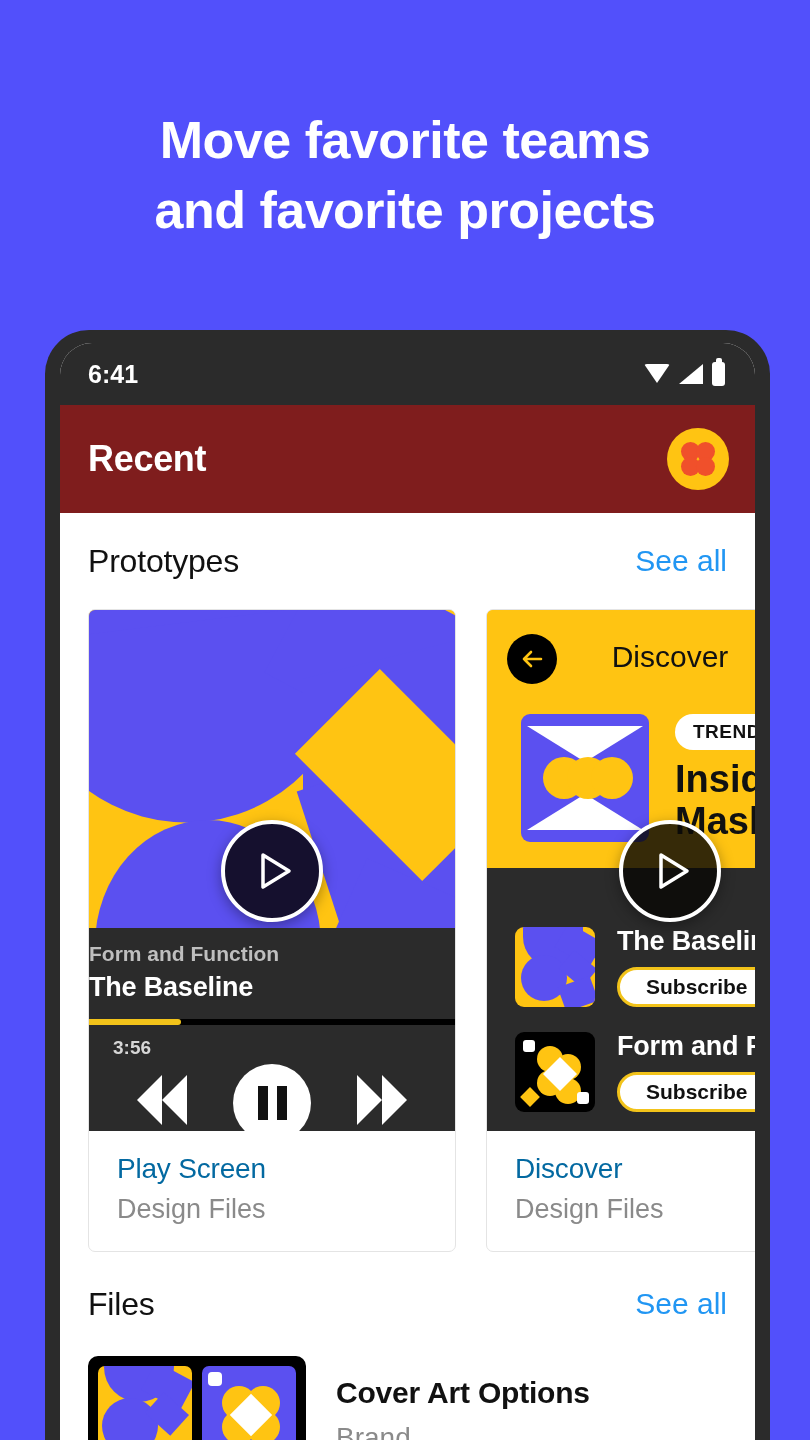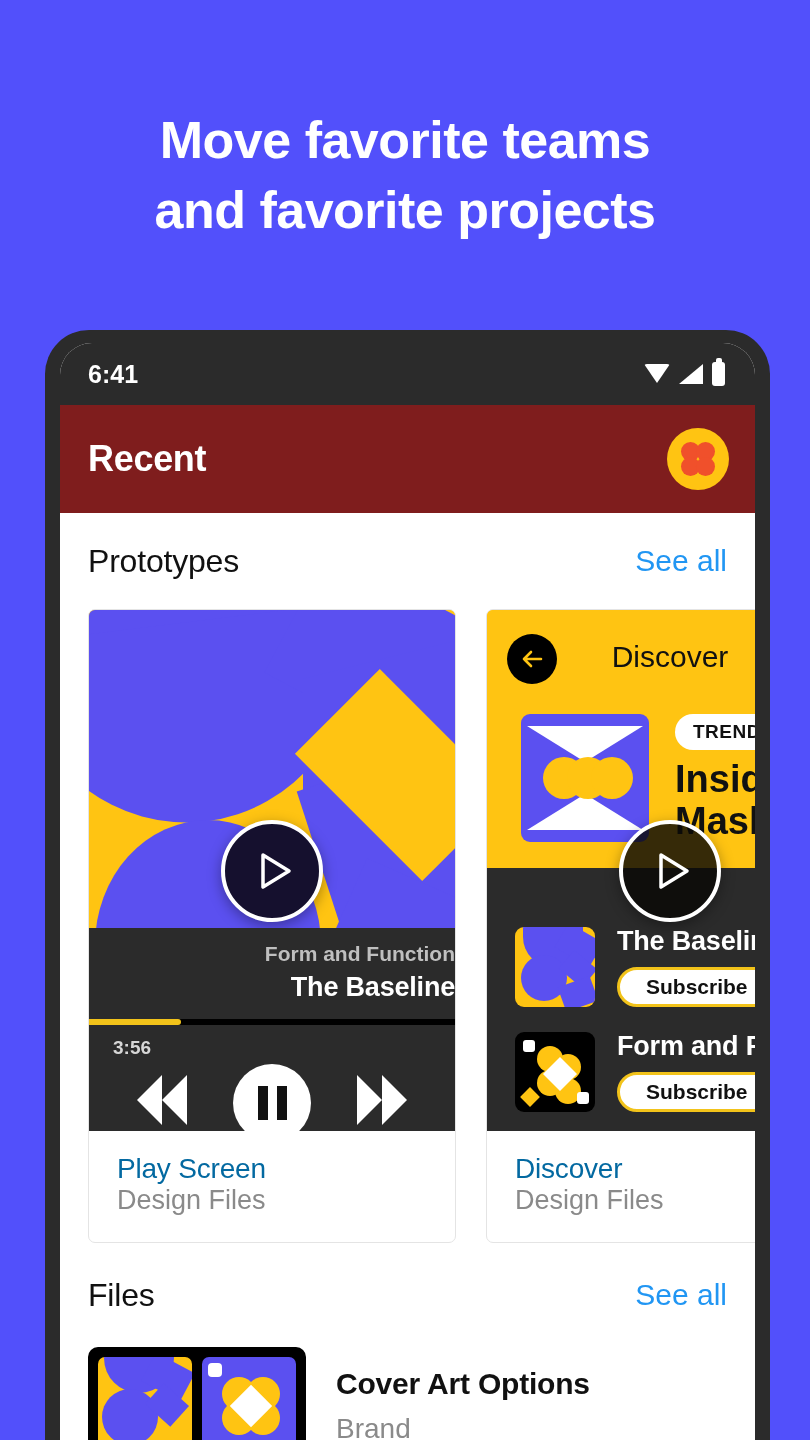--- a/index.html
+++ b/index.html
@@ -106,21 +106,21 @@
   .card {
     width:368px; flex:none;
     border:1px solid #E4E4E4;
     border-radius:7px;
     overflow:hidden;
     background:#fff;
   }
   .card-thumb { height:521px; position:relative; overflow:hidden; background:#FFC412; }
   .card-meta { padding:22px 28px 26px 28px; }
   .card-title { font-size:28px; font-weight:normal; color:#0369a1; letter-spacing:-0.2px;}
-  .card-sub { font-size:27px; color:#8A8A8A; }
+  .card-sub { font-size:27px; color:#8A8A8A; margin-top:9px; }
 
   
   .art1 { position:absolute; inset:0; background:#FFC412; }
   .art1 .sh { position:absolute; background:#5B50F0; }
   .a1 { left:-30px; top:-64px; width:250px; height:250px; border-radius:50%; }
   .a2 { left:-60px; top:12px; width:330px; height:200px; border-radius:0 0 180px 180px; transform:rotate(-7deg); }
   .a3 { left:196px; top:-20px; width:210px; height:140px; transform:rotate(28deg); }
   .a4 { left:214px; top:40px; width:230px; height:130px; transform:skewY(-14deg); }
   .a5 { left:222px; top:105px; width:180px; height:120px; transform:rotate(45deg); background:#FFC412 !important; }
   .a6 { left:236px; top:150px; width:170px; height:210px; transform:rotate(-18deg); }
@@ -136,21 +136,21 @@
     box-shadow:0 4px 14px rgba(0,0,0,.35);
   }
   .tri-outline{
     width:34px; height:38px; margin-left:8px;
     position:relative;
   }
   .tri-outline svg{ display:block; }
 
   
   .player { position:absolute; left:0; right:0; bottom:0; background:#2B2B2B; }
-  .player-texts { text-align:right; padding:14px 0 16px; }
+  .player-texts { text-align:left; padding:14px 0 16px; }
   .p-sub { font-size:21px; color:#BFBFBF; font-weight:bold; }
   .p-title { font-size:27px; color:#fff; font-weight:bold; margin-top:6px; letter-spacing:-0.2px;}
   .progress { height:6px; background:#000; position:relative; }
   .progress .bar { position:absolute; left:0; top:0; height:6px; background:#F2C31A; border-radius:0 4px 4px 0; }
   .p-time { font-size:19px; color:#D6D6D6; font-weight:bold; padding:12px 0 0 24px; }
   .controls { display:flex; align-items:center; justify-content:center; gap:46px; padding:10px 0 0; height:72px;}
   .ctrl-rw, .ctrl-ff { display:flex; }
   .tri-l { width:0;height:0; border-top:25px solid transparent; border-bottom:25px solid transparent; border-right:25px solid #fff; }
   .tri-r { width:0;height:0; border-top:25px solid transparent; border-bottom:25px solid transparent; border-left:25px solid #fff; }
   .pausebtn {

